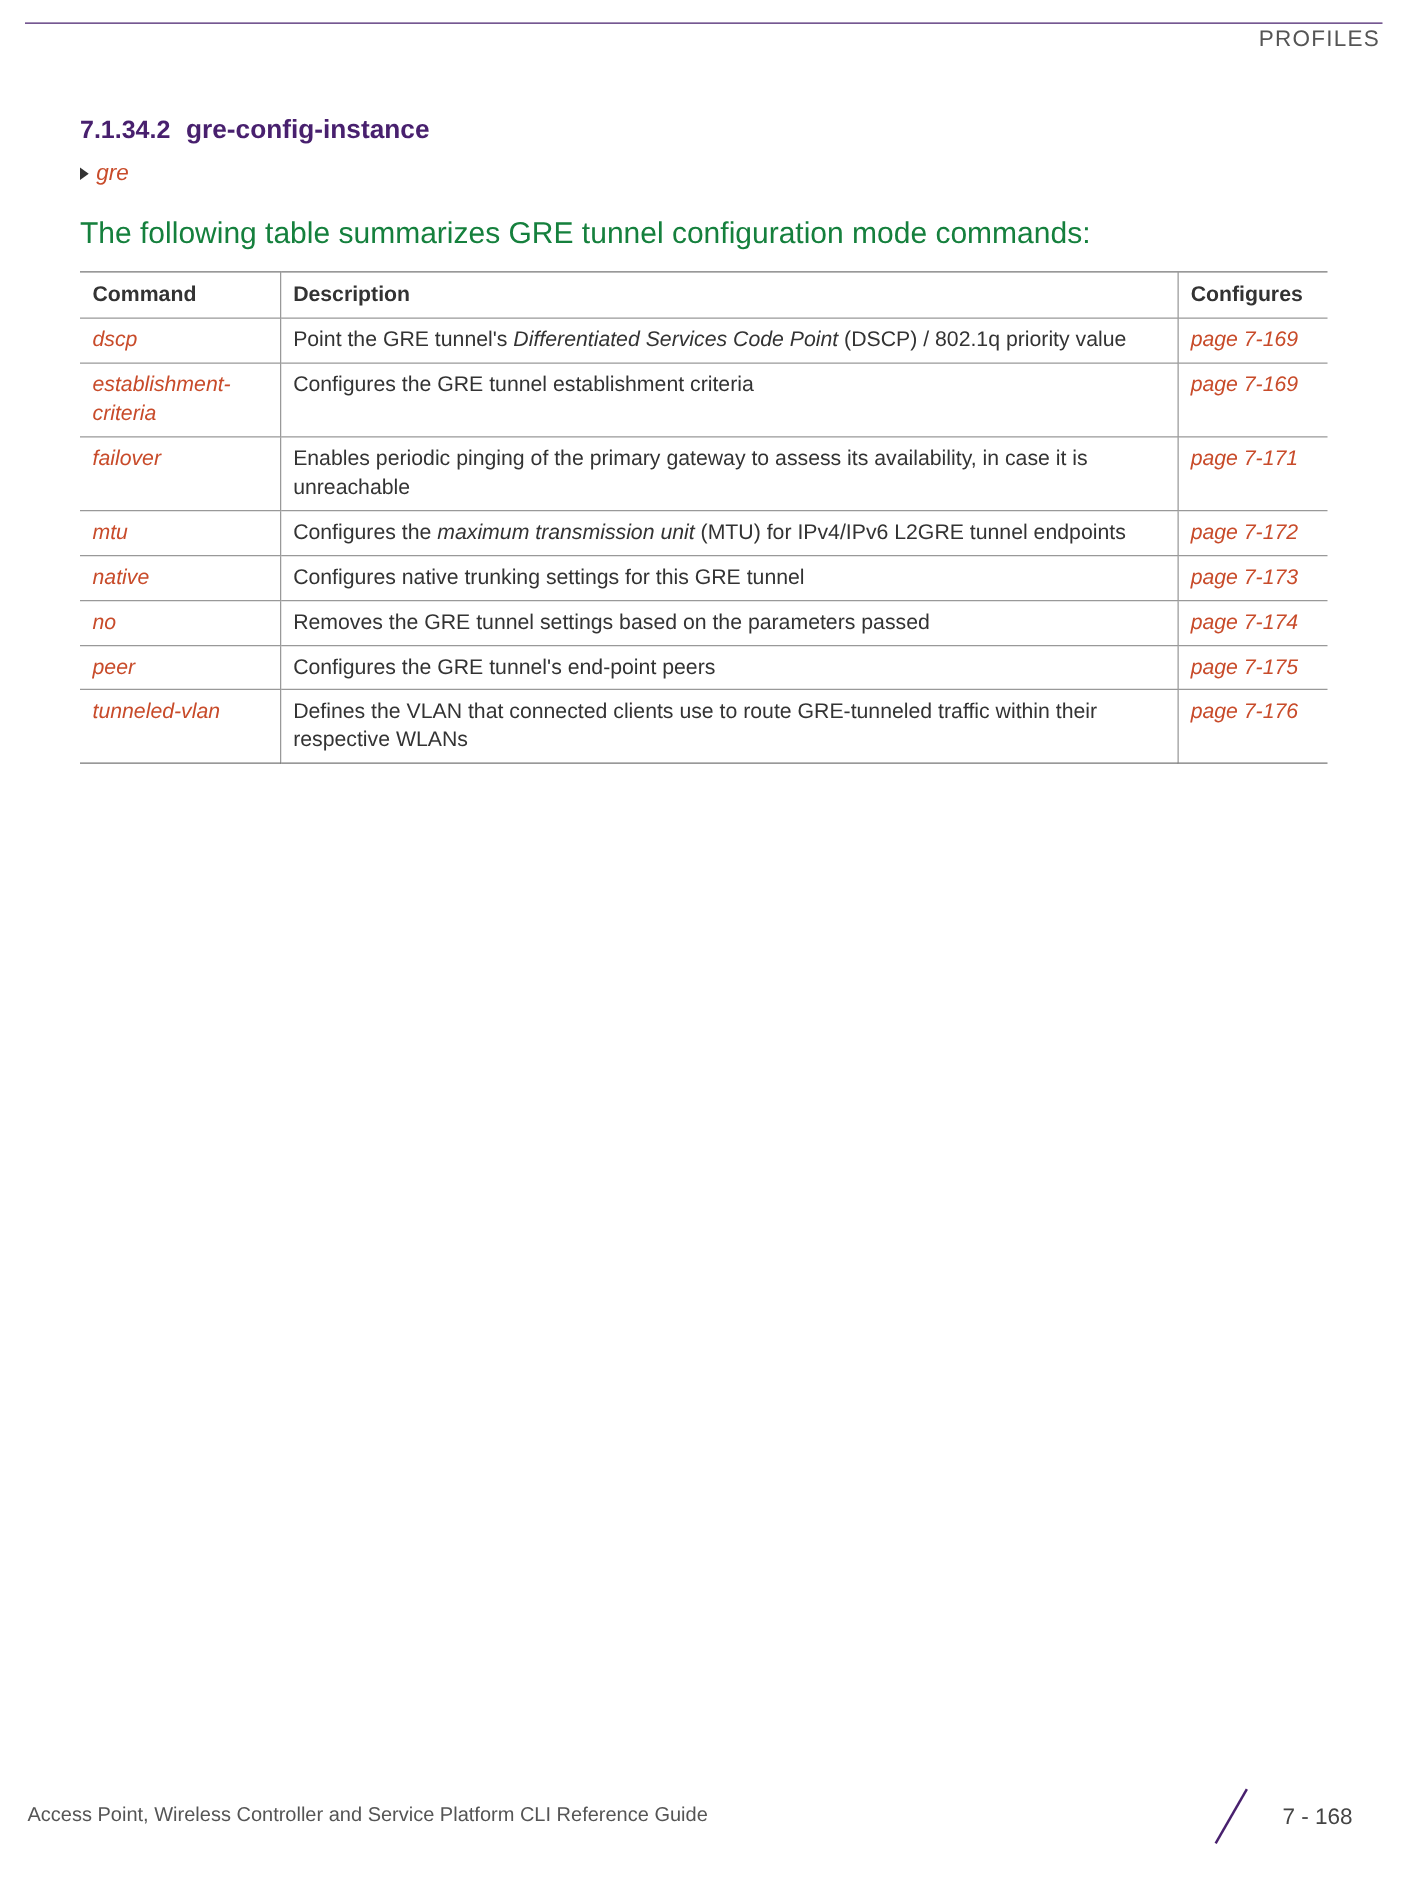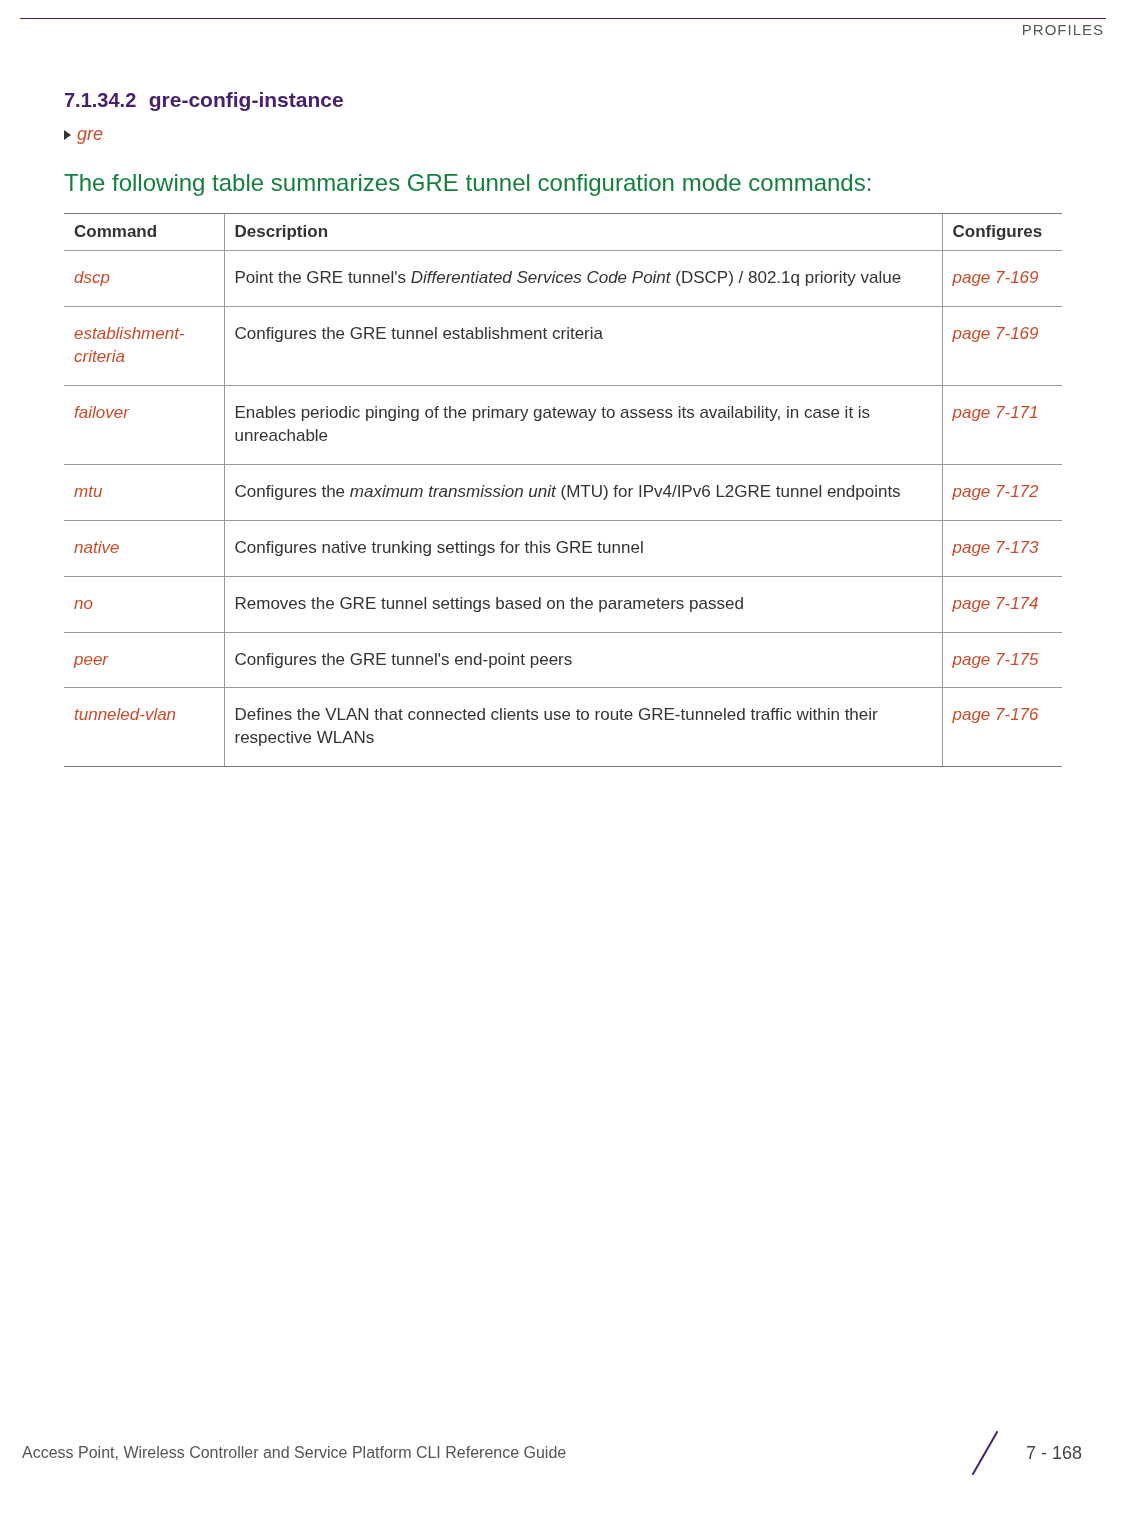--- a/index.html
+++ b/index.html
@@ -10,21 +10,21 @@
       position: relative;
       color: #333;
       background: #fff;
     }
     .header-line {
       border-top: 1px solid #48206e;
       margin: 18px 20px 0 20px;
     }
     .header-label {
       text-align: right;
-      font-size: 15px;
+      font-size: 18px;
       color: #555;
       letter-spacing: 1px;
       padding: 2px 22px 0 0;
     }
     .content {
       padding: 50px 64px 0 64px;
     }
     .section-number {
       color: #48206e;
       font-weight: bold;
@@ -75,21 +75,21 @@
       border-left: 1px solid #999;
       border-right: 1px solid #999;
       color: #333;
       vertical-align: top;
     }
     table.cmd-table th:first-child,
     table.cmd-table td:first-child { border-left: none; }
     table.cmd-table th:last-child,
     table.cmd-table td:last-child { border-right: none; }
     table.cmd-table td {
-      padding: 16px 10px;
+      padding: 6px 10px;
       border: 1px solid #999;
       vertical-align: top;
       line-height: 1.35;
     }
     table.cmd-table tr:last-child td { border-bottom: 1.5px solid #777; }
     .cmd {
       color: #c84b2a;
       font-style: italic;
       width: 160px;
     }

